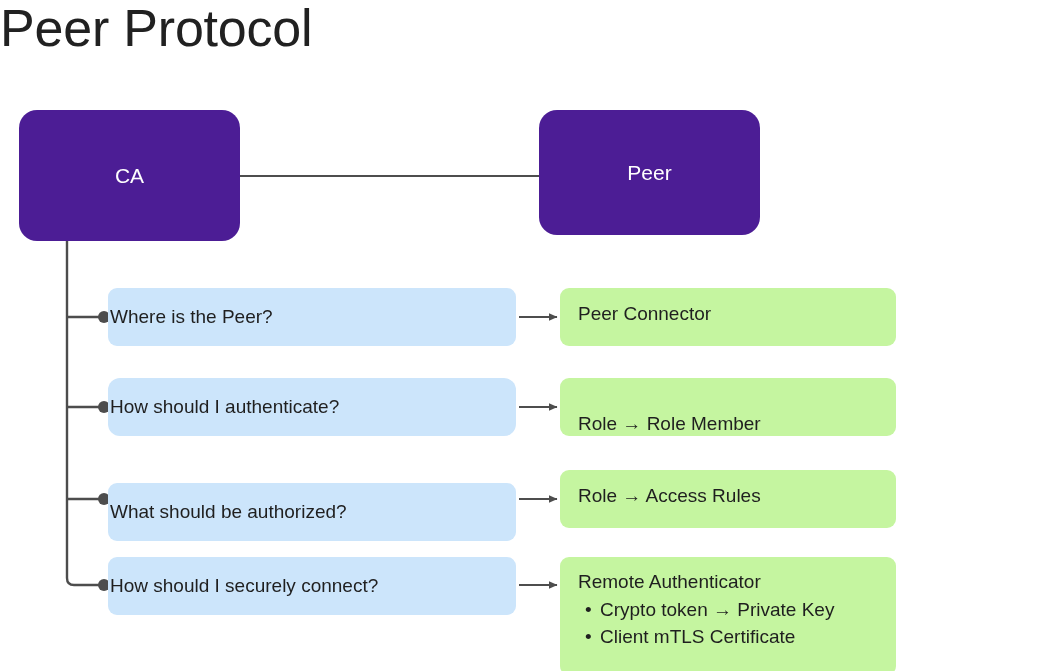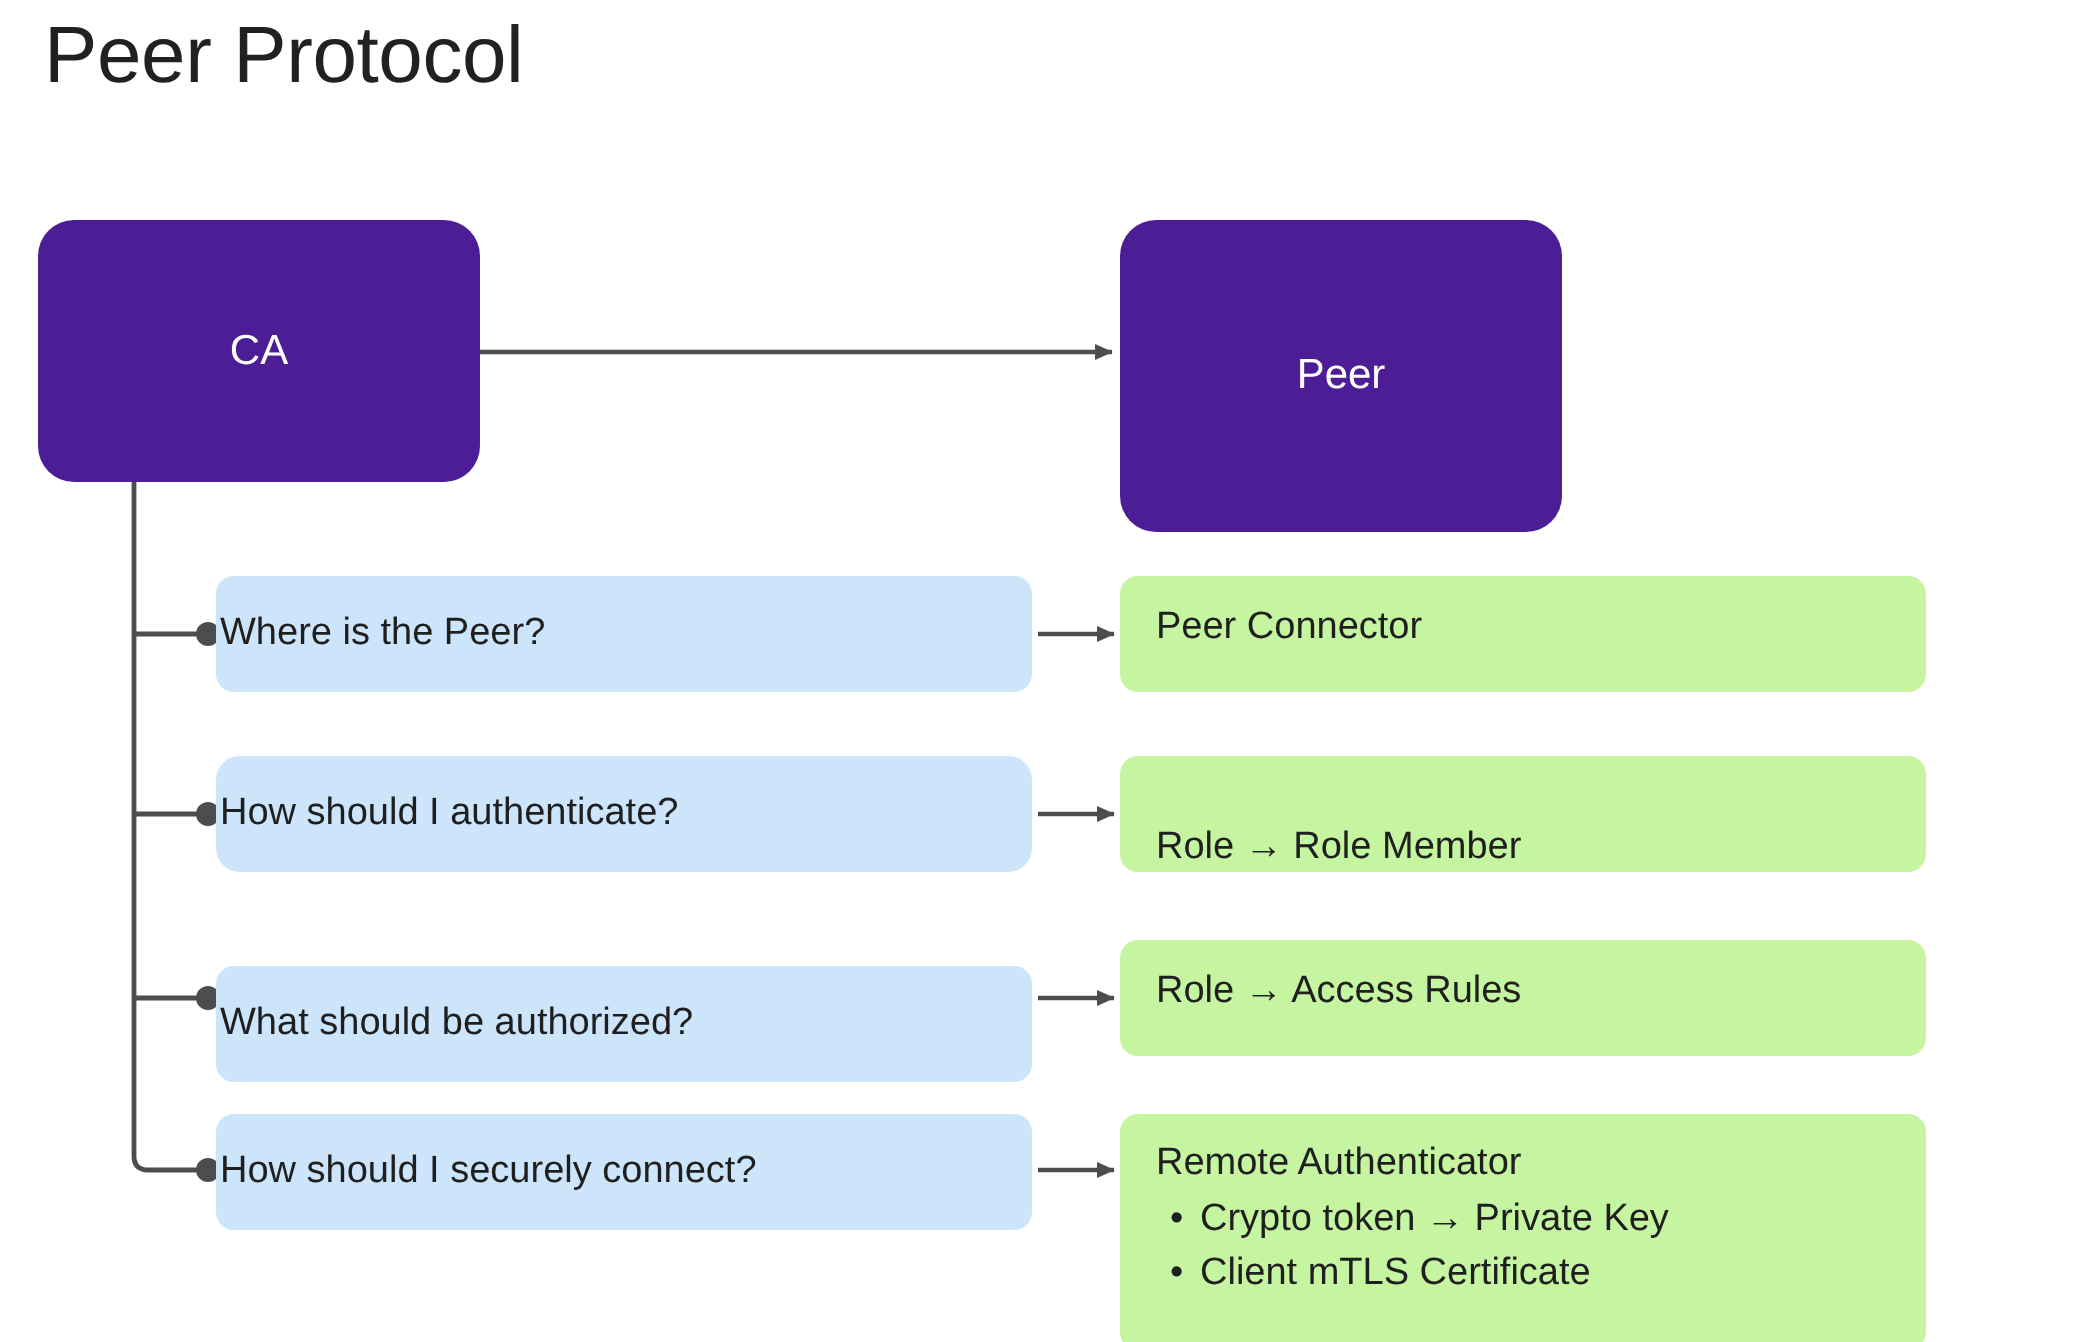--- a/index.html
+++ b/index.html
@@ -17,23 +17,23 @@
   #canvas {
     position: relative;
     width: 1037px;
     height: 671px;
     background: #ffffff;
   }
 
   
   #page-title {
     position: absolute;
-    left: 22px;
+    left: 0;
     top: 2px;
-    font-size: 40px;
+    font-size: 52px;
     line-height: 52px;
     color: #212121;
     font-weight: 400;
     white-space: nowrap;
     letter-spacing: -0.2px;
   }
 
   
   #connectors {
     position: absolute;
@@ -107,29 +107,29 @@
     position: absolute;
     left: -15px;
     top: 0;
     color: #1f1f1f;
     font-size: 19px;
     line-height: 27px;
   }
 
   
   #node-ca    { left: 19px;  top: 110px; width: 221px; height: 131px; }
-  #node-peer  { left: 560px; top: 110px; width: 221px; height: 156px; }
+  #node-peer  { left: 539px; top: 110px; width: 221px; height: 125px; }
 
   .q-row { left: 108px; width: 408px; height: 58px; }
   #node-q0 { top: 288px; }
   #node-q1 { top: 378px; border-radius: 12px; }
   #node-q2 { top: 470px; margin-top: 13px; }
   #node-q3 { top: 557px; }
 
-  .a-row { left: 560px; width: 403px; }
+  .a-row { left: 560px; width: 336px; }
   #node-a0 { top: 288px; height: 58px; }
   #node-a1 { top: 378px; height: 58px; align-items: flex-end; }
   #node-a2 { top: 470px; height: 58px; }
   #node-a3 { top: 557px; height: 118px; }
 </style>
 </head>
 <body>
 
 <div id="canvas">
 

